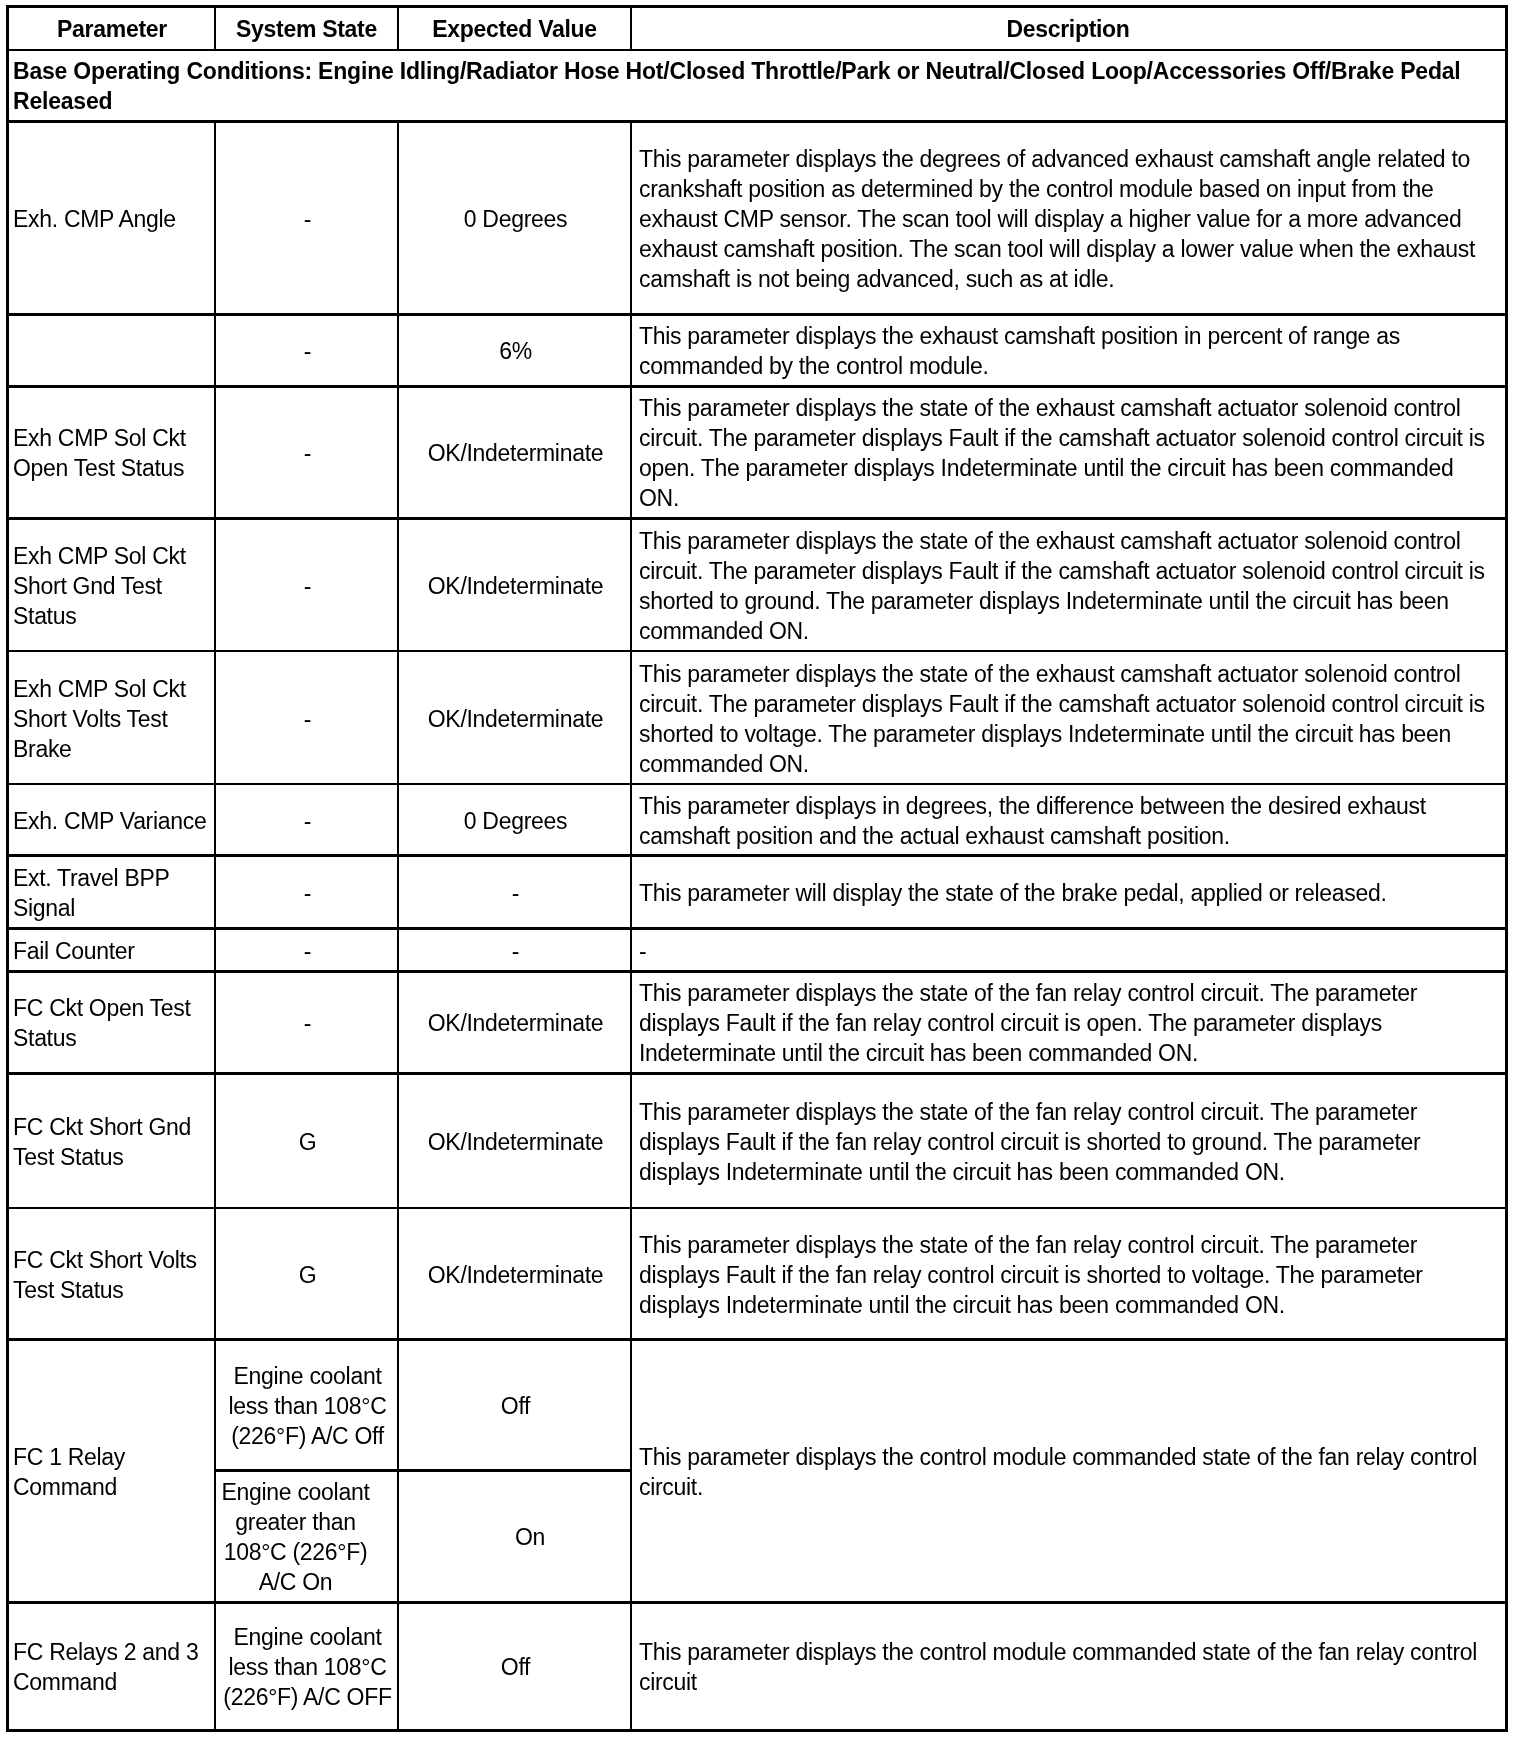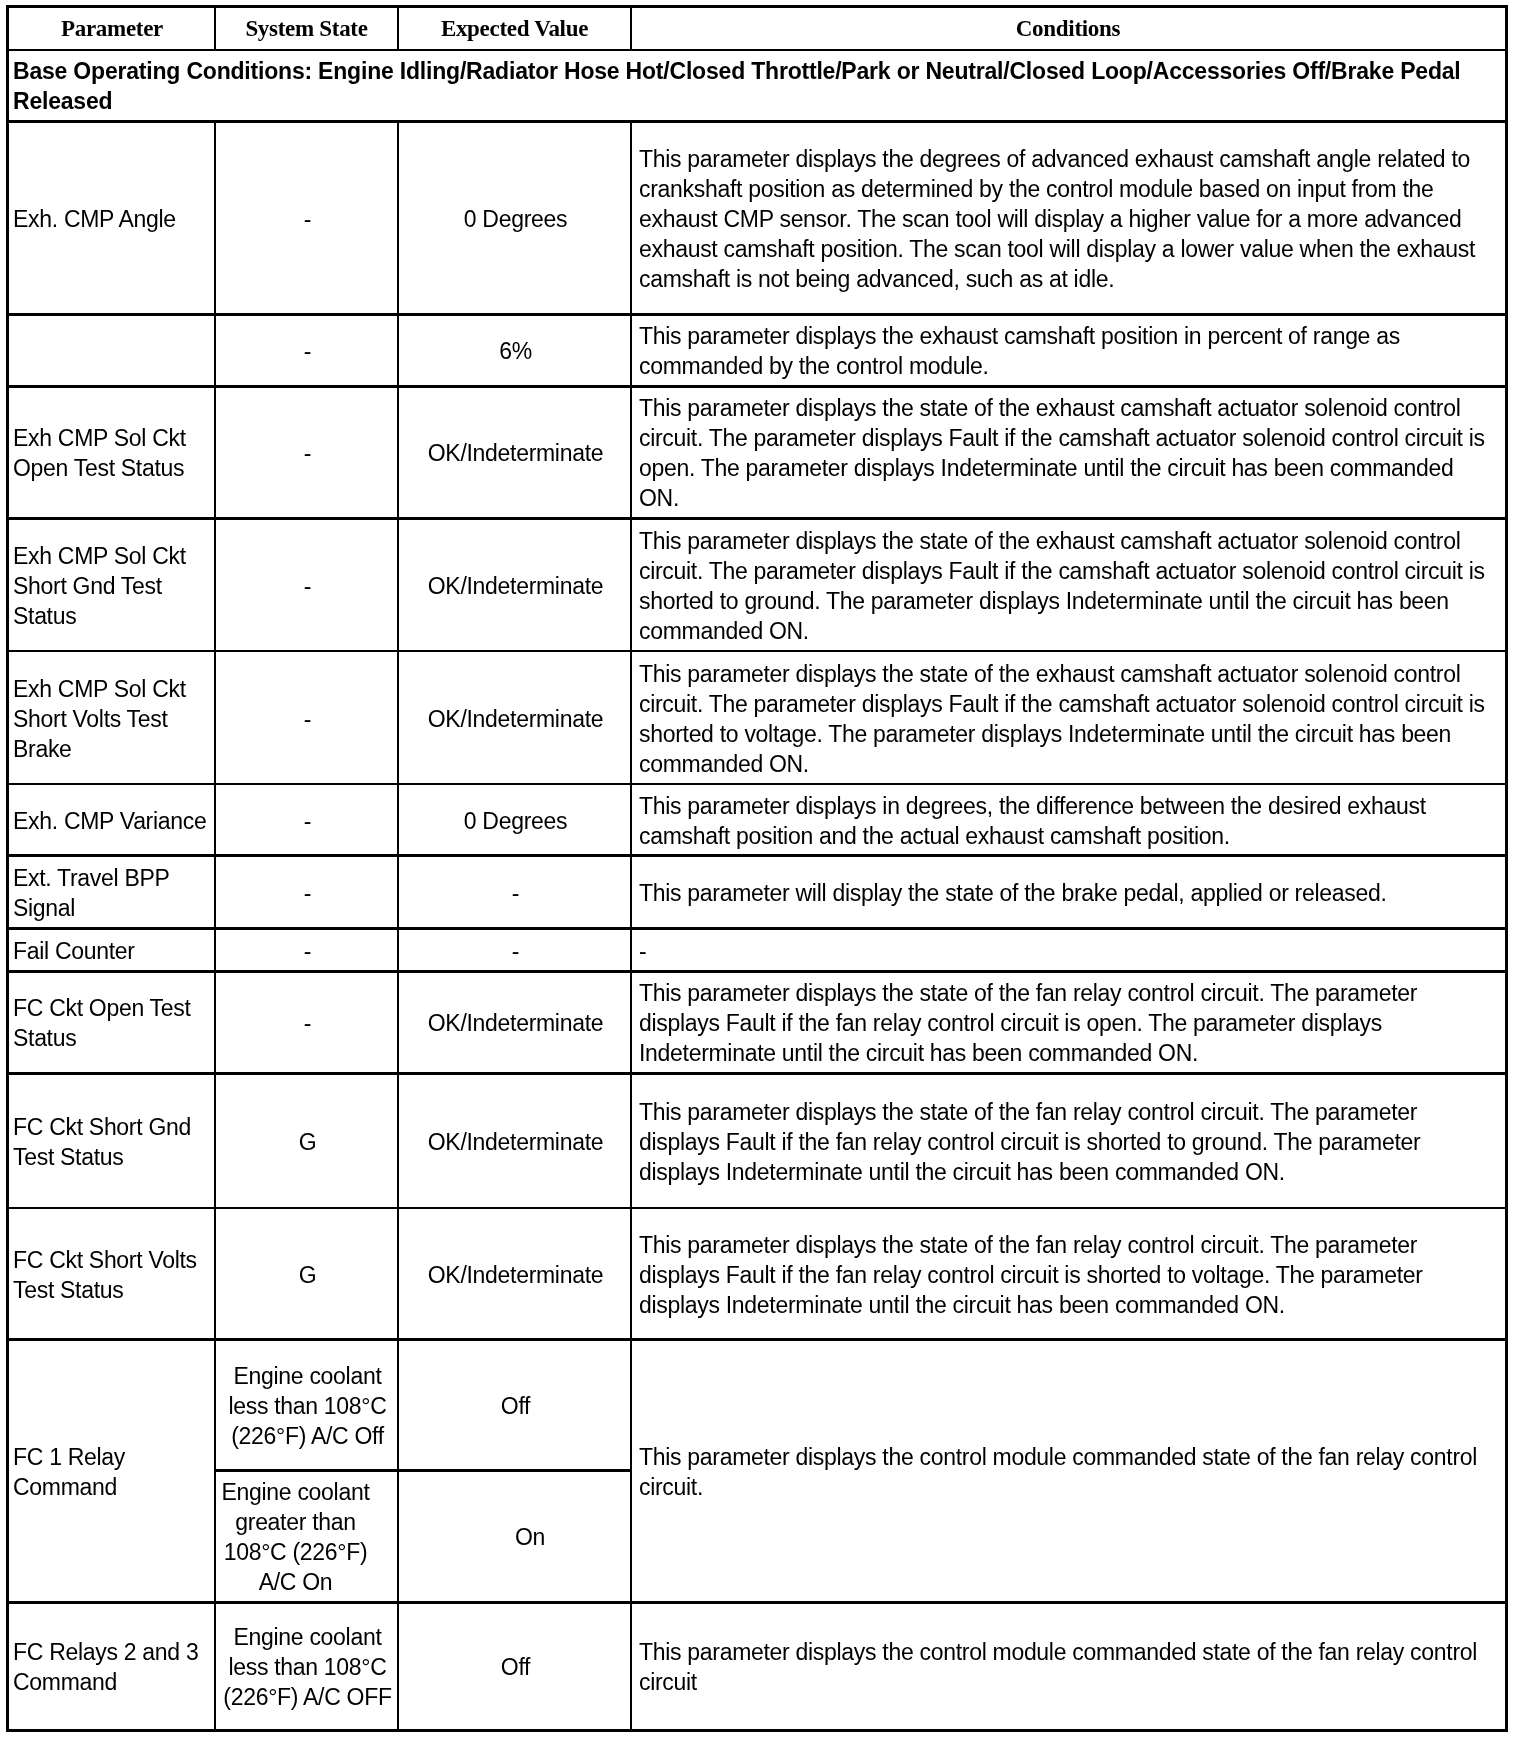--- a/index.html
+++ b/index.html
@@ -31,21 +31,21 @@
       align-items: center;
       font-size: 23px;
       line-height: 30px;
       letter-spacing: -0.3px;
       overflow: hidden;
     }
     .cell span { display: block; }
     .c-left { justify-content: flex-start; text-align: left; padding-left: 4px; padding-right: 3px; }
     .c-center { justify-content: center; text-align: center; padding: 0 3px; }
     .c-desc { justify-content: flex-start; text-align: left; padding-left: 6px; padding-right: 10px; }
-    .hdr { font-weight: bold; justify-content: center; text-align: center; font-family: Liberation Serif, serif; }
+    .hdr { font-weight: bold; justify-content: center; text-align: center; }
     .base { font-weight: bold; padding-left: 4px; padding-right: 8px; letter-spacing: -0.2px; }
     .hline { position: absolute; left: 0; right: 0; background: #000; }
     .vline { position: absolute; width: 2px; background: #000; }
     .thick { height: 3px; }
     .thin { height: 2px; }
   </style>
 </head>
 <body>
 
 <div class="tbl">
@@ -53,21 +53,21 @@
   <div class="cell hdr" style="left:0;top:0;width:206px;height:41px;">
       <span>Parameter</span>
     </div>
   <div class="cell hdr" style="left:206px;top:0;width:183px;height:41px;">
       <span>System State</span>
     </div>
   <div class="cell hdr" style="left:389px;top:0;width:233px;height:41px;">
       <span>Expected Value</span>
     </div>
   <div class="cell hdr" style="left:622px;top:0;width:874px;height:41px;">
-      <span>Conditions</span>
+      <span>Description</span>
     </div>
 
   <div class="cell base" style="left:0;top:43px;width:1496px;height:70px;">
       <span>Base Operating Conditions: Engine Idling/Radiator Hose Hot/Closed Throttle/Park or Neutral/Closed Loop/Accessories Off/Brake Pedal Released</span>
     </div>
 
   <div class="cell c-left" style="left:0;top:115px;width:206px;height:191px;">
       <span>Exh. CMP Angle</span>
     </div>
   <div class="cell c-center" style="left:208px;top:115px;width:181px;height:191px;">

